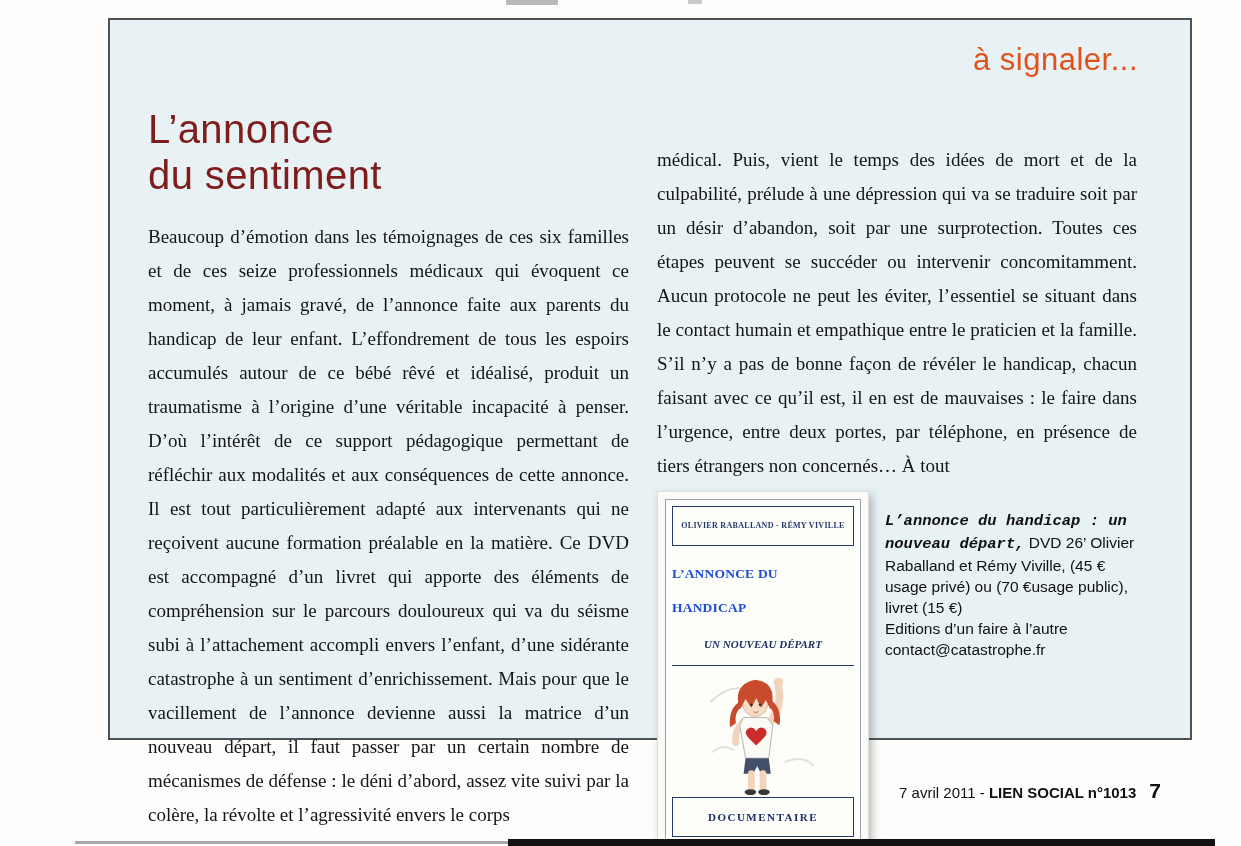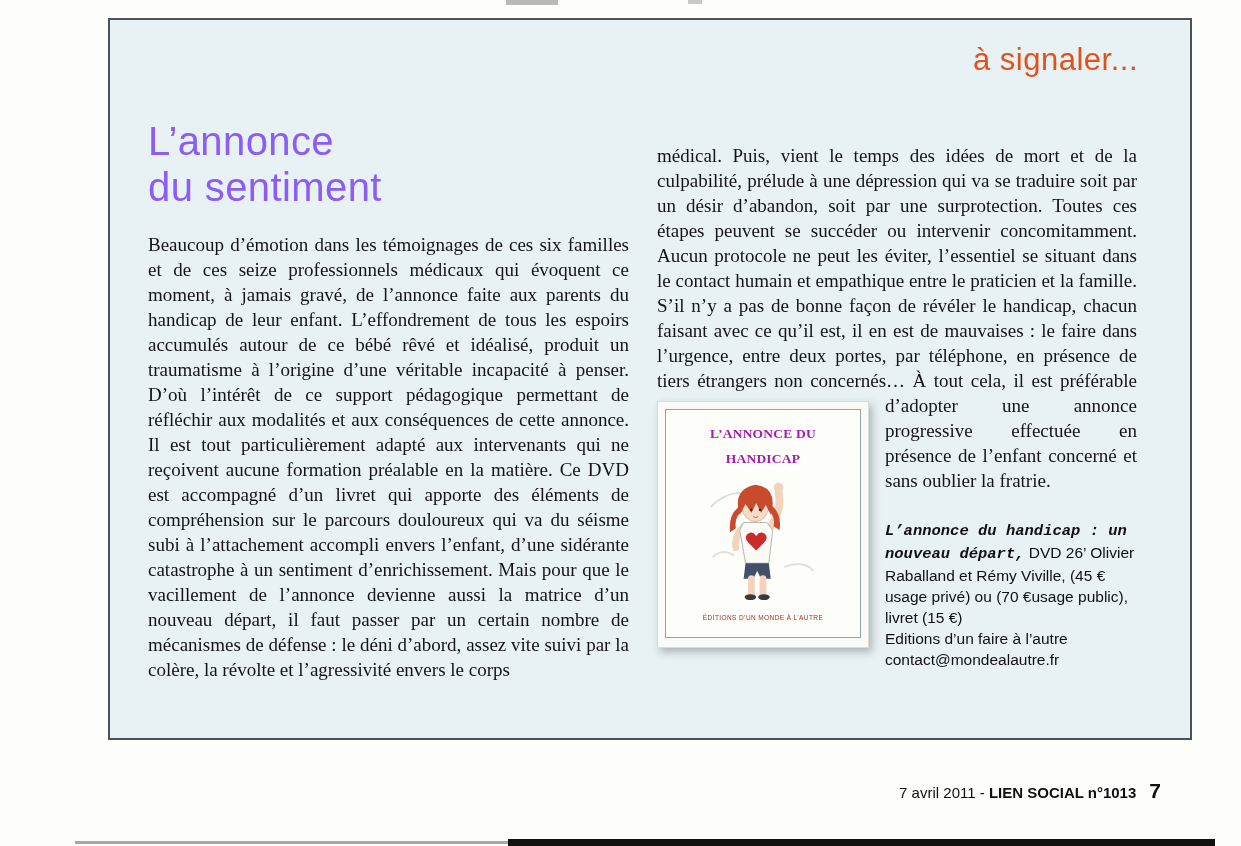--- a/index.html
+++ b/index.html
@@ -19,48 +19,48 @@
     font-family:"Liberation Sans", sans-serif;
     font-size:31px; letter-spacing:0.5px;
     color:#e2511a;
   }
   .columns { display:flex; gap:28px; margin-top:70px; }
   .col-left { width:484px; }
   .col-right { width:483px; box-sizing:border-box; padding-top:37px; }
   h1.title {
     font-family:"Liberation Sans", sans-serif;
     font-size:40px; line-height:46px; font-weight:400;
-    color:#8b5cf6; letter-spacing:0.4px;
-    margin:12px 0 22px 0;
+    color:#7f1d1d; letter-spacing:0.4px;
+    margin:0 0 22px 0;
   }
   h1.title span { display:block; }
   .body {
-    font-size:19px; line-height:25px; text-align:justify;
+    font-size:19px; line-height:34px; text-align:justify;
     color:#141416; margin:0; hyphens:auto;
   }
   
   .dvd-photo {
     float:left; display:block; width:212px;
     margin:8px 16px 6px 0; padding:7px 7px 9px;
     box-sizing:border-box; background:#fafaf8;
     border:1px solid #dcdcd8;
     box-shadow:3px 4px 8px rgba(60,60,60,0.35);
   }
   .dvd-cover {
     display:block; border:1px solid #99a0a8;
     background:#fdfdfa; padding:6px 6px 7px;
   }
   .dvd-authors {
     display:block; border:1px solid #273a6e; padding:2px 1px;
     font-size:8px; font-weight:bold; color:#273a6e;
     text-align:center; letter-spacing:0.3px; text-transform:uppercase;
   }
   .dvd-title {
-    display:block; margin-top:5px; font-weight:bold;
-    font-size:13.5px; color:#a21caf; text-align:center; letter-spacing:0.2px;
+    display:block; margin-top:11px; font-weight:bold;
+    font-size:13.5px; color:#1d4ed8; text-align:left; letter-spacing:0.2px;
   }
   .dvd-subtitle {
     display:block; margin-top:2px; padding-bottom:4px;
     font-style:italic; font-weight:bold; font-size:11px; color:#1c2f66;
     text-align:center; border-bottom:1px solid #273a6e;
   }
   .dvd-art { display:block; margin:3px auto 2px; }
   .dvd-genre {
     display:block; border:1px solid #273a6e; margin-top:2px; padding:2px 0;
     text-align:center; font-size:11px; font-weight:bold;
@@ -108,21 +108,23 @@
         <span>du sentiment</span>
       </h1>
       <p class="body">Beaucoup d’émotion dans les témoignages de ces six familles et de ces seize professionnels médicaux qui évoquent ce moment, à jamais gravé, de l’annonce faite aux parents du handicap de leur enfant. L’effondrement de tous les espoirs accumulés autour de ce bébé rêvé et idéalisé, produit un traumatisme à l’origine d’une véritable incapacité à penser. D’où l’intérêt de ce support pédagogique permettant de réfléchir aux modalités et aux conséquences de cette annonce. Il est tout particulièrement adapté aux intervenants qui ne reçoivent aucune formation préalable en la matière. Ce DVD est accompagné d’un livret qui apporte des éléments de compréhension sur le parcours douloureux qui va du séisme subi à l’attachement accompli envers l’enfant, d’une sidérante catastrophe à un sentiment d’enrichissement. Mais pour que le vacillement de l’annonce devienne aussi la matrice d’un nouveau départ, il faut passer par un certain nombre de mécanismes de défense : le déni d’abord, assez vite suivi par la colère, la révolte et l’agressivité envers le corps</p>
     </div>
 
     <div class="col-right">
       <p class="body">
         <span>médical. Puis, vient le temps des idées de mort et de la culpabilité, prélude à une dépression qui va se traduire soit par un désir d’abandon, soit par une surprotection. Toutes ces étapes peuvent se succéder ou intervenir concomitamment. Aucun protocole ne peut les éviter, l’essentiel se situant dans le contact humain et empathique entre le praticien et la famille. S’il n’y a pas de bonne façon de révéler le handicap, chacun faisant avec ce qu’il est, il en est de mauvaises : le faire dans l’urgence, entre deux portes, par téléphone, en présence de tiers étrangers non concernés… À tout</span>
         <span class="dvd-photo">
           <span class="dvd-cover">
+            <span class="dvd-authors">Olivier Raballand - Rémy Viville</span>
             <span class="dvd-title">L’ANNONCE DU HANDICAP</span>
+            <span class="dvd-subtitle">UN NOUVEAU DÉPART</span>
             <svg class="dvd-art" width="160" height="126" viewBox="0 0 120 130">
 
               <path d="M6,34 Q26,14 46,22" stroke="#dddbd4" stroke-width="2" fill="none"></path>
               <path d="M82,96 Q102,88 112,100" stroke="#e2e0da" stroke-width="2" fill="none"></path>
               <path d="M8,86 Q18,76 30,84" stroke="#e2e0da" stroke-width="2" fill="none"></path>
 
               <path d="M68,54 Q80,38 76,18" stroke="#f2d3bb" stroke-width="8" stroke-linecap="round" fill="none"></path>
               <circle cx="76" cy="14" r="5" fill="#f2d3bb"></circle>
 
               <path d="M40,54 Q30,64 32,76" stroke="#f2d3bb" stroke-width="7" stroke-linecap="round" fill="none"></path>
@@ -142,30 +144,30 @@
               <path d="M53,64 q-4,-6 -9,-2 q-4,4 1,9 l8,8 8,-8 q5,-5 1,-9 q-5,-4 -9,2 z" fill="#cc2b2b"></path>
 
               <path d="M42,92 h24 l2,16 h-10 l-4,-8 -4,8 h-10 Z" fill="#44506b"></path>
 
               <path d="M48,108 V125" stroke="#f2d3bb" stroke-width="7" stroke-linecap="round"></path>
               <path d="M60,108 V125" stroke="#f2d3bb" stroke-width="7" stroke-linecap="round"></path>
 
               <ellipse cx="47" cy="127" rx="6" ry="3" fill="#3a3a3a"></ellipse>
               <ellipse cx="61" cy="127" rx="6" ry="3" fill="#3a3a3a"></ellipse>
             </svg>
+            <span class="dvd-genre">DOCUMENTAIRE</span>
             <span class="dvd-publisher">ÉDITIONS D’UN MONDE À L’AUTRE</span>
           </span>
         </span>
-        <span>cela, il est préférable d’adopter une annonce progressive effectuée en présence de l’enfant concerné et sans oublier la fratrie.</span>
       </p>
 
       <div class="caption">
         <span class="cap-lead">L’annonce du handicap : un nouveau départ,</span><span> DVD 26’ Olivier Raballand et Rémy Viville, (45 € usage privé) ou (70 €usage public), livret (15 €)</span><br>
         <span>Editions d’un faire à l’autre</span><br>
-        <span>contact@mondealautre.fr</span>
+        <span>contact@catastrophe.fr</span>
       </div>
     </div>
 
   </div>
 </div>
 
 <div class="footer">
   <span>7 avril 2011 - </span><span class="mag">LIEN SOCIAL n°1013</span><span class="pagenum">7</span>
 </div>
 

